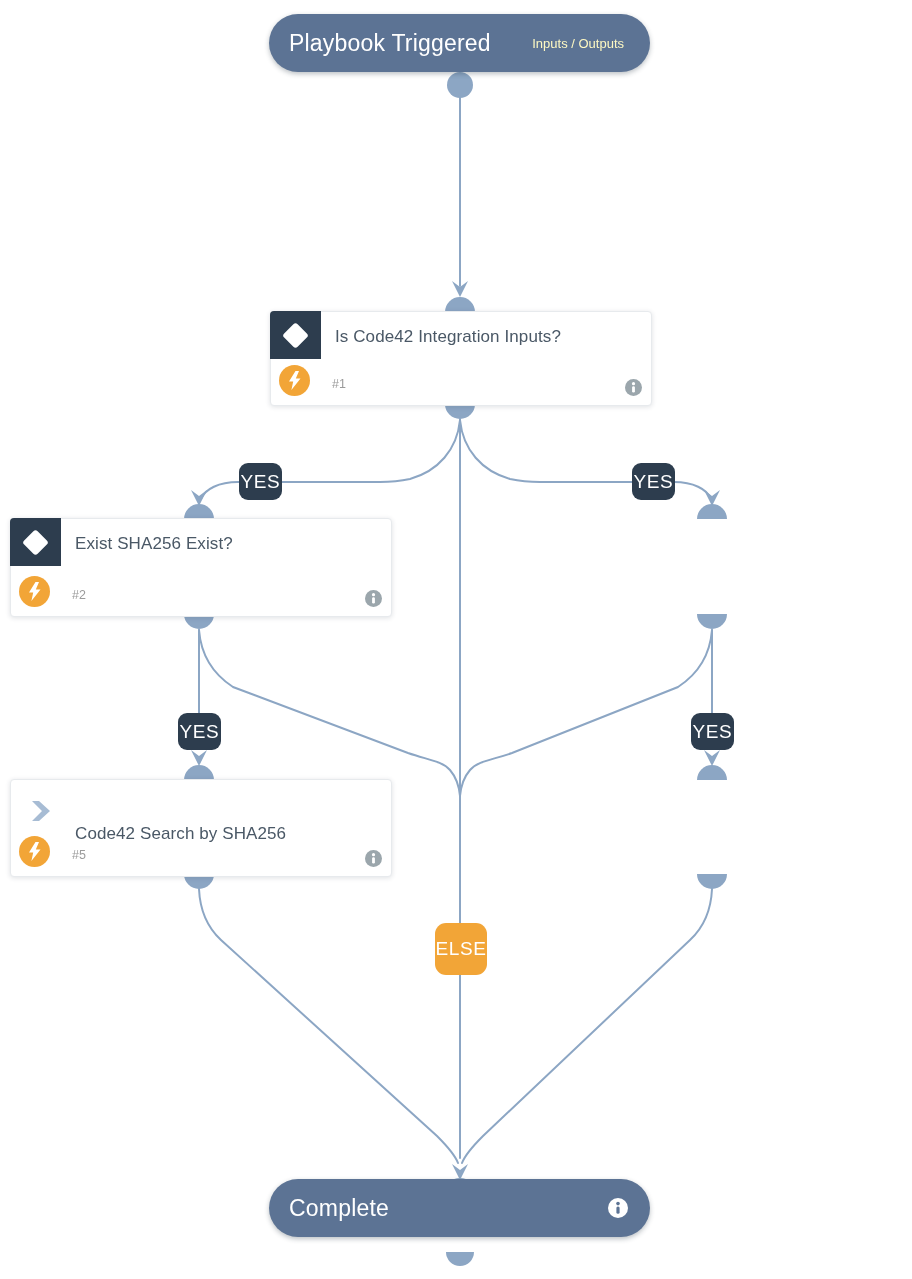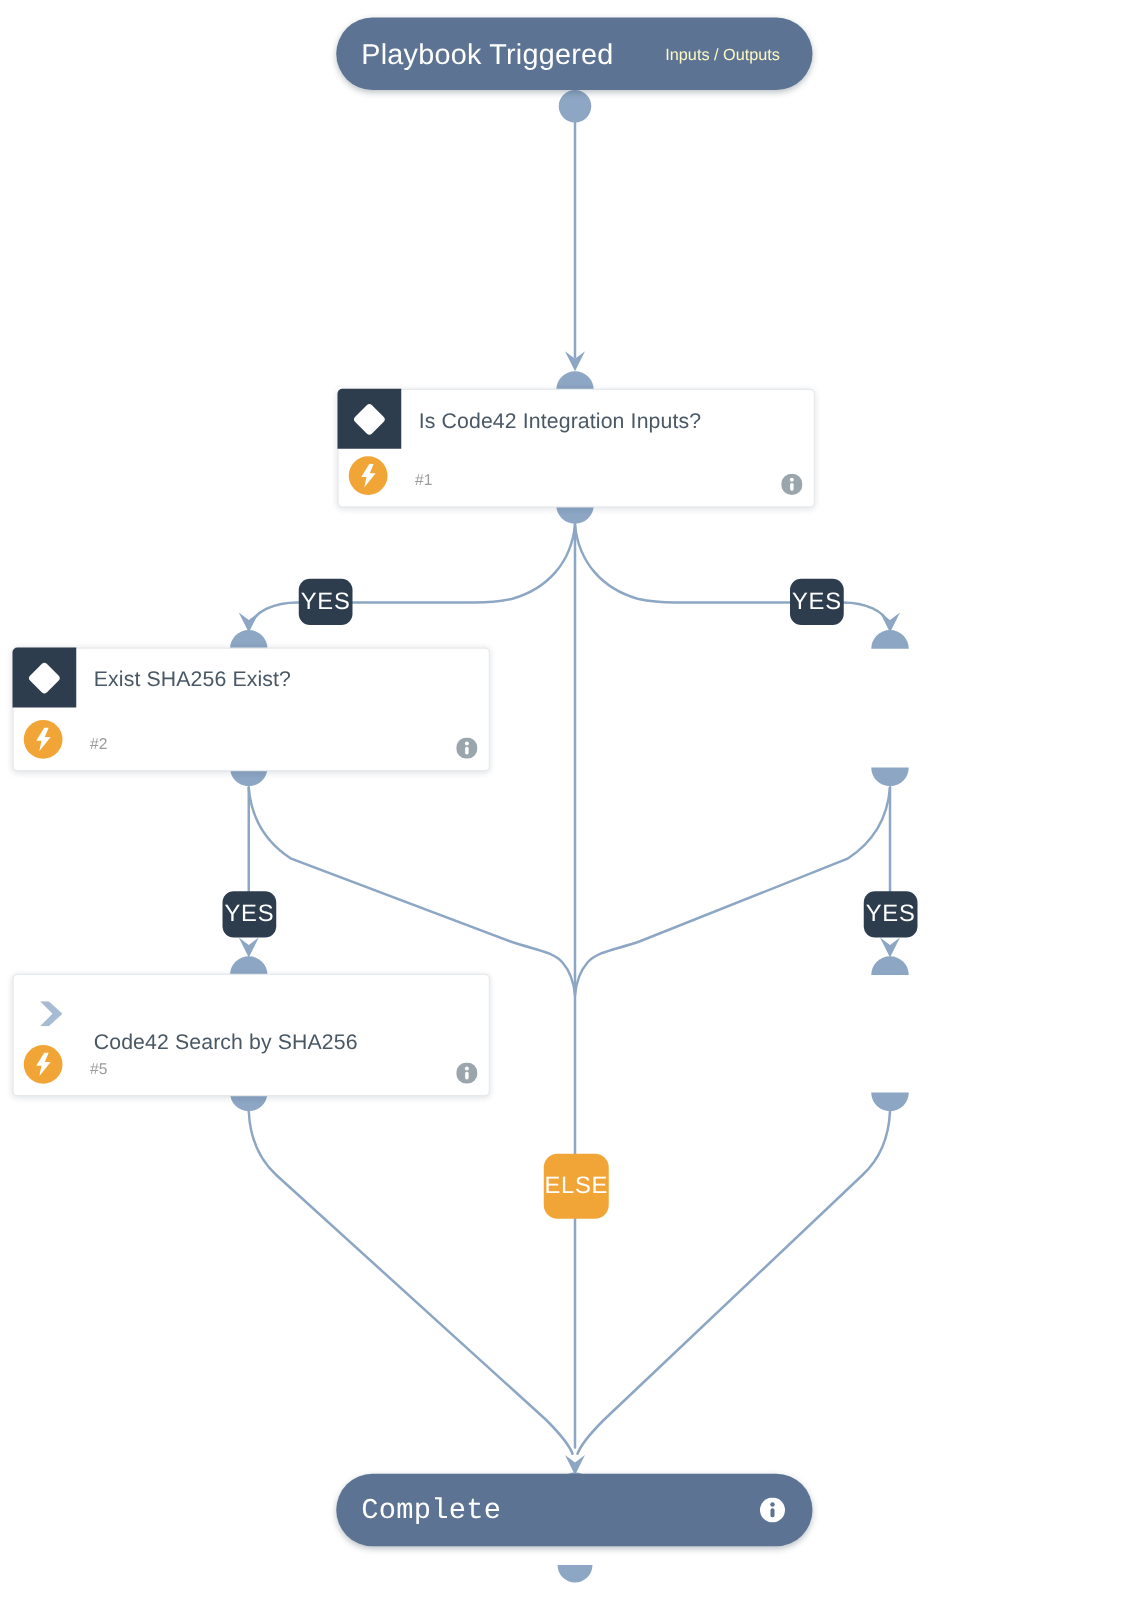--- a/index.html
+++ b/index.html
@@ -160,21 +160,21 @@
     </svg>
   </div>
 
 
   <div class="badge badge-yes" style="left:239px;top:463px;">YES</div>
   <div class="badge badge-yes" style="left:632px;top:463px;">YES</div>
   <div class="badge badge-yes" style="left:178px;top:713px;">YES</div>
   <div class="badge badge-yes" style="left:691px;top:713px;">YES</div>
   <div class="badge badge-else" style="left:435px;top:923px;">ELSE</div>
 
-  <div class="pill" style="top:1179px;font-family:Liberation Mono, monospace;">
+  <div class="pill" style="top:1179px;">
     <span class="pill-title">Complete</span>
     <svg class="pill-info" viewBox="0 0 20 20">
       <circle cx="10" cy="10" r="10" fill="#fff"></circle>
       <circle cx="10" cy="5.6" r="1.8" fill="#5c7394"></circle>
       <rect x="8.4" y="8.6" width="3.2" height="7.2" rx="1.5" fill="#5c7394"></rect>
     </svg>
   </div>
 
 </div>
 

